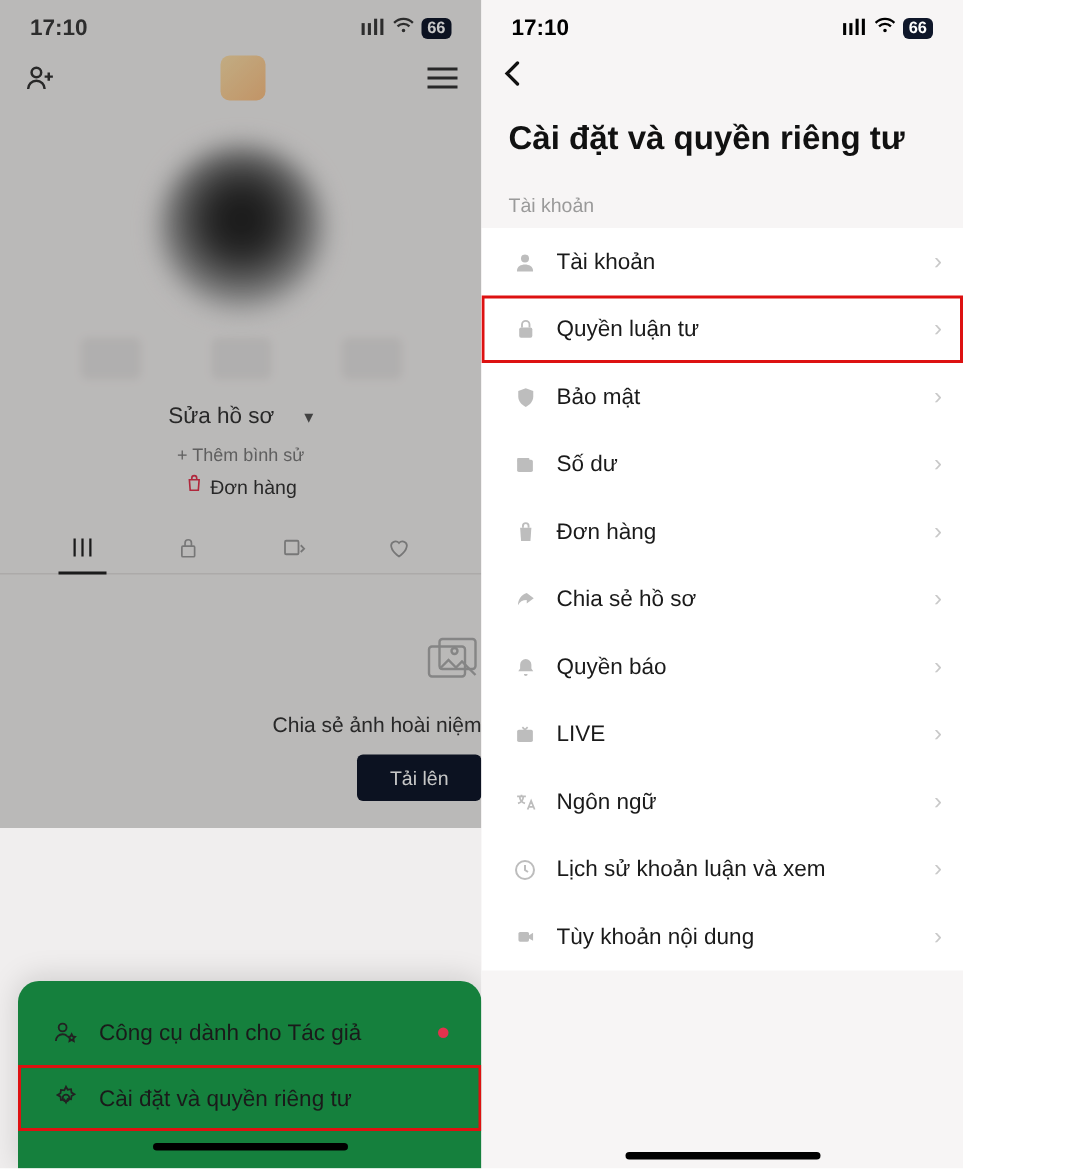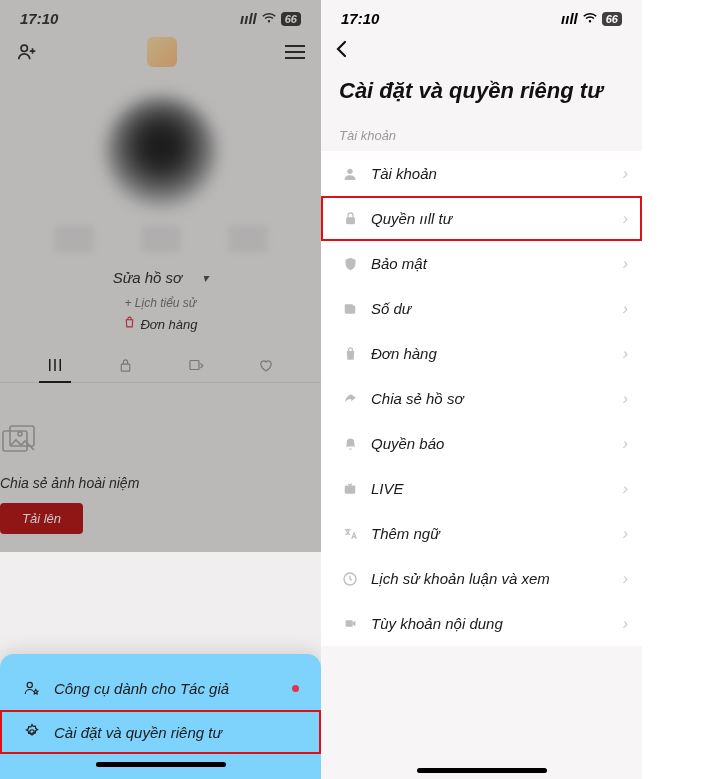--- a/index.html
+++ b/index.html
@@ -1,25 +1,25 @@
 <!DOCTYPE html>
 <html><head>
 <meta charset="utf-8">
 <style>
 * { margin:0; padding:0; box-sizing:border-box; font-family:-apple-system,BlinkMacSystemFont,"Segoe UI",sans-serif; }
 body { width:720px; height:779px; display:flex; background:#fff; }
-.phone { width:321px; height:779px; position:relative; overflow:hidden;font-style:italic; }
+.phone { width:321px; height:779px; position:relative; overflow:hidden; }
 .phone-left { background:#f0eeee; }
 .phone-right { background:#f7f5f5; }
 
 
 .statusbar { display:flex; justify-content:space-between; align-items:center; padding:10px 20px 4px; font-size:15px; font-weight:600; }
 .sb-right { display:flex; align-items:center; gap:4px;text-align:right; }
 .signal, .wifi { display:inline-block; }
-.batt { font-size:11px; background:#404040; color:#fff; border-radius:4px; padding:1px 4px; font-weight:700; }
+.batt { font-size:11px; background:#0f172a; color:#fff; border-radius:4px; padding:1px 4px; font-weight:700; }
 .phone-left .statusbar { color:#3a3a3a; }
 .phone-right .statusbar { color:#000; }
 
 
 .dim-area { filter:brightness(0.78); background:#efedec; padding-bottom:8px; }
 .top-row { display:flex; justify-content:space-between; align-items:center; padding:6px 16px 0; }
 .addfriend, .topbadge, .hamb { display:flex; align-items:center; justify-content:center; }
 .hamb span { width:20px; height:2px; background:#333; display:block; position:relative; }
 .hamb span::before, .hamb span::after { content:""; position:absolute; left:0; width:20px; height:2px; background:#333; }
 .hamb span::before { top:-6px; } .hamb span::after { top:6px; }
@@ -36,27 +36,27 @@
 
 .biorow { text-align:center; font-size:12px; color:#7a7a7a; padding:4px 0; }
 .orderrow { display:flex; justify-content:center; align-items:center; gap:4px; font-size:13px; color:#333; font-weight:500; padding:2px 0 10px; }
 .bag-ic { color:#e2324d; font-size:13px; }
 
 .tabrow { display:flex; justify-content:space-around; padding:6px 20px 0; border-bottom:1px solid rgba(0,0,0,0.08); }
 .tab { width:36px; height:34px; display:flex; align-items:center; justify-content:center; color:#888; font-size:17px; position:relative; }
 .tab.active { color:#222; }
 .tab.active::after { content:""; position:absolute; bottom:-1px; left:2px; right:2px; height:2px; background:#222; }
 
-.memory { padding:40px 0 10px; text-align:left; }
+.memory { padding:40px 0 10px; text-align:right; }
 .mem-ic { font-size:32px; color:#aaa; margin-bottom:10px; }
 .mem-text { font-size:14px; color:#333; font-weight:500; margin-bottom:12px; }
-.upload-btn { display:inline-block; background:#b91c1c; color:#fff; font-size:13px; font-weight:500; padding:8px 22px; border-radius:4px; }
-
-
-.sheet { position:absolute; bottom:0; left:0; right:0; background:#7dd3fc; border-radius:14px 14px 0 0; padding:12px 0 10px; box-shadow:0 -2px 20px rgba(0,0,0,0.15); }
+.upload-btn { display:inline-block; background:#0f172a; color:#fff; font-size:13px; font-weight:500; padding:8px 22px; border-radius:4px; }
+
+
+.sheet { position:absolute; bottom:0; left:12px; right:0; background:#15803d; border-radius:14px 14px 0 0; padding:12px 0 10px; box-shadow:0 -2px 20px rgba(0,0,0,0.15); }
 .sheet-row { display:flex; align-items:center; padding:13px 18px; font-size:15px; color:#1a1a1a; position:relative; }
 .sheet-row .ic { width:28px; display:flex; justify-content:center; font-size:17px; color:#222; margin-right:8px; }
 .sheet-row .dot { position:absolute; right:22px; width:7px; height:7px; border-radius:4px; background:#e2324d; }
 .sheet-row.hl { outline:2px solid #d11; outline-offset:-2px; }
 .homebar { width:130px; height:5px; background:#000; border-radius:3px; margin:8px auto 2px; }
 .homebar-r { width:130px; height:5px; background:#000; border-radius:3px; position:absolute; bottom:6px; left:50%; transform:translateX(-50%); }
 
 
 .back-row { padding:8px 14px 6px; }
 .back { font-size:20px; color:#111; }
@@ -103,21 +103,21 @@
     </div>
     <div class="stats">
       <div class="stat"></div>
       <div class="stat"></div>
       <div class="stat"></div>
     </div>
     <div class="editrow">
       <span>Sửa hồ sơ</span>
       <span class="chev-dn">▾</span>
     </div>
-    <div class="biorow">+ Lịch tiểu sử</div>
+    <div class="biorow">+ Thêm bình sử</div>
     <div class="orderrow">
       <span class="bag-ic">
         <svg width="13" height="13" viewBox="0 0 24 24" fill="none" stroke="#e2324d" stroke-width="2">
             <path d="M6 7h12l-1 13H7L6 7z"></path>
             <path d="M9 7V5a3 3 0 016 0v2"></path>
           </svg>
       </span>
       <span>Đơn hàng</span>
     </div>
     <div class="tabrow">
@@ -217,21 +217,21 @@
       <span>Tài khoản</span>
       <span class="chev">›</span>
     </div>
     <div class="litem hl">
       <span class="lic">
           <svg width="15" height="15" viewBox="0 0 24 24" fill="#bdbdbd">
             <rect x="5" y="10" width="14" height="11" rx="2"></rect>
             <path d="M8 10V7a4 4 0 018 0v3" fill="none" stroke="#bdbdbd" stroke-width="2"></path>
           </svg>
         </span>
-      <span>Quyền ııll tư</span>
+      <span>Quyền luận tư</span>
       <span class="chev">›</span>
     </div>
     <div class="litem">
       <span class="lic">
           <svg width="15" height="16" viewBox="0 0 24 24" fill="#bdbdbd">
             <path d="M12 2l8 3v6c0 5-3.5 9-8 11-4.5-2-8-6-8-11V5l8-3z"></path>
           </svg>
         </span>
       <span>Bảo mật</span>
       <span class="chev">›</span>
@@ -286,21 +286,21 @@
         </span>
       <span>LIVE</span>
       <span class="chev">›</span>
     </div>
     <div class="litem">
       <span class="lic">
           <svg width="16" height="14" viewBox="0 0 24 24" fill="none" stroke="#bdbdbd" stroke-width="2">
             <path d="M3 5h10M8 3v2M6 5c0 4 3 7 6 8M10 5c0 4-3 7-6 8M15 20l4-10 4 10M16.5 17h5"></path>
           </svg>
         </span>
-      <span>Thêm ngữ</span>
+      <span>Ngôn ngữ</span>
       <span class="chev">›</span>
     </div>
     <div class="litem">
       <span class="lic">
           <svg width="16" height="16" viewBox="0 0 24 24" fill="none" stroke="#bdbdbd" stroke-width="2">
             <circle cx="12" cy="12" r="9"></circle>
             <path d="M12 7v5l3 2"></path>
           </svg>
         </span>
       <span>Lịch sử khoản luận và xem</span>

